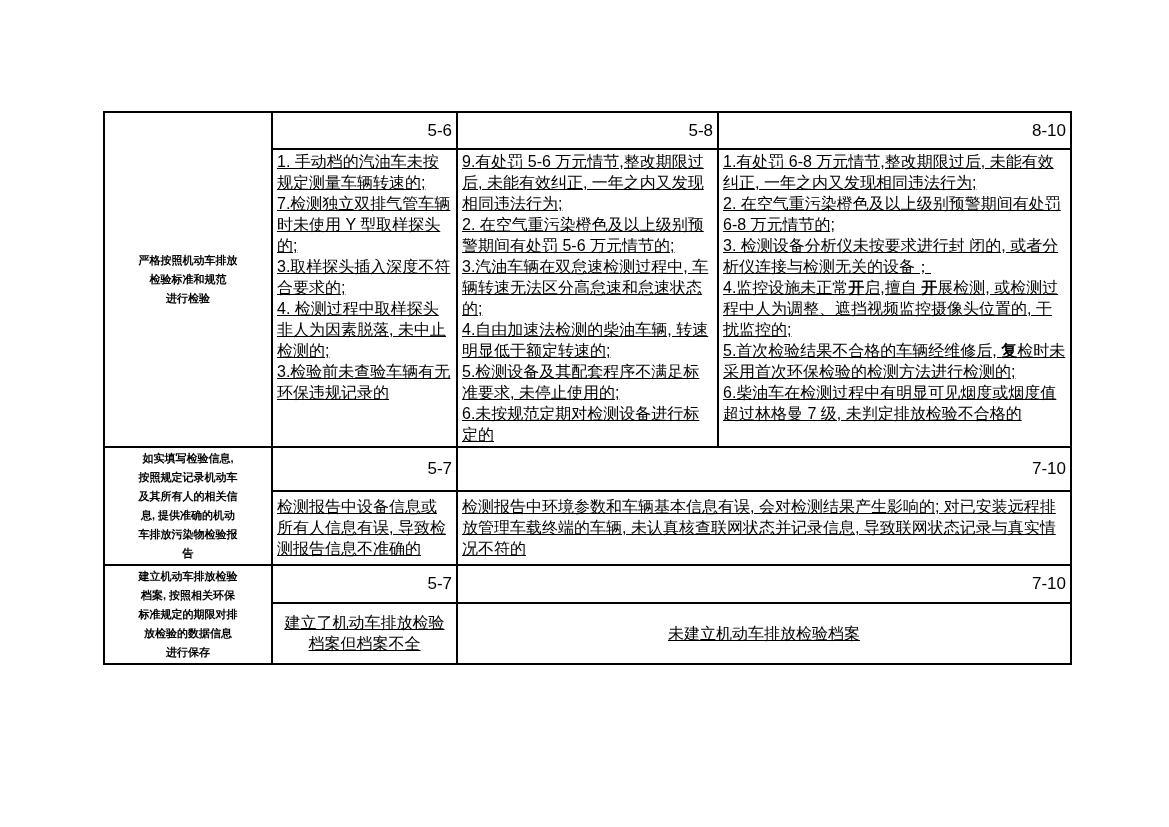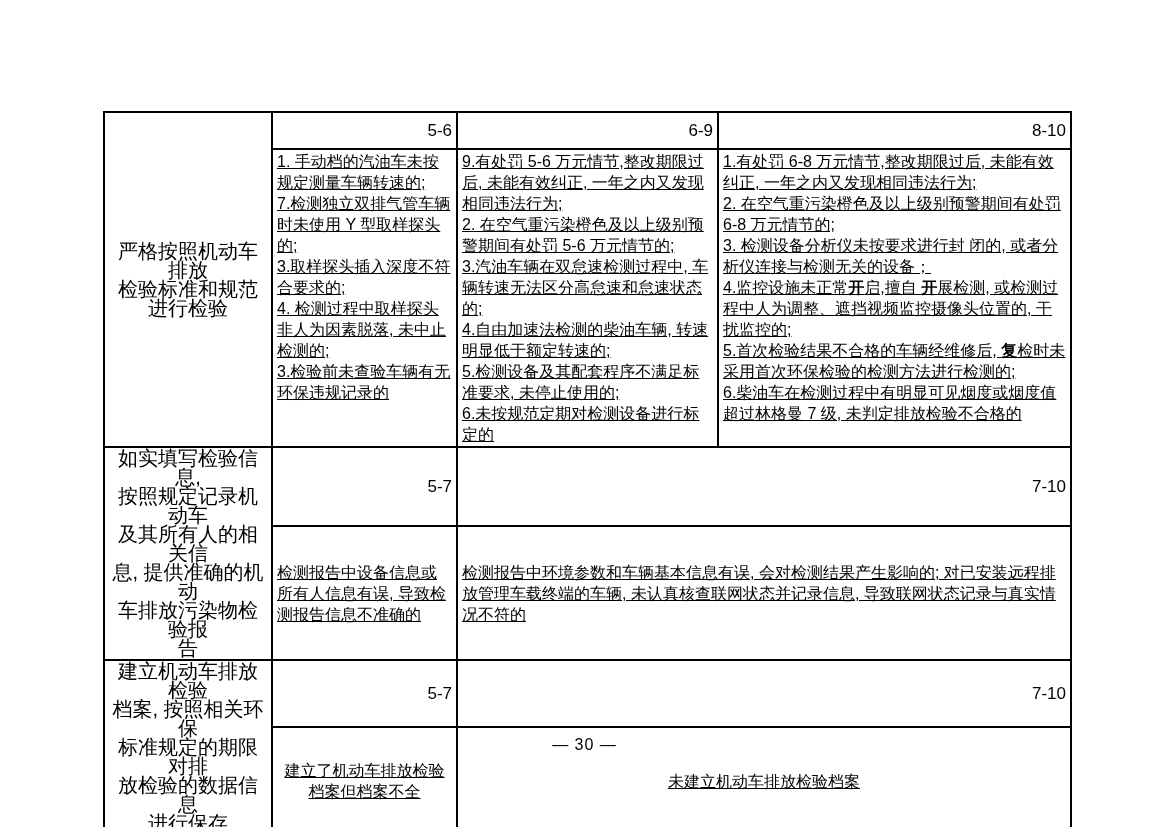--- a/index.html
+++ b/index.html
@@ -14,22 +14,23 @@
     border-collapse:collapse;table-layout:fixed;
   }
   table.assessment td{
     border:2px solid #000;
     padding:1px 4px;
     box-sizing:border-box;
   }
   .label-cell{
     text-align:center;vertical-align:middle;
     white-space:pre-line;
-    font-size:20px;line-height:19px;
+    font-size:11px;line-height:19px;
     padding:1px 3px;
+    font-weight:bold;
   }
   .score-cell{
     text-align:right;vertical-align:middle;
     font-size:17px;
   }
   .h1{height:37px;}
   .h2{height:42px;}
   .h3{height:36px;}
   .items-cell{
     vertical-align:top;
@@ -56,21 +57,21 @@
       <col style="width:261px">
       <col style="width:353px">
     </colgroup>
     <tbody>
 
       <tr>
         <td class="label-cell" rowspan="2">严格按照机动车排放
 检验标准和规范
 进行检验</td>
         <td class="score-cell h1">5-6</td>
-        <td class="score-cell h1">6-9</td>
+        <td class="score-cell h1">5-8</td>
         <td class="score-cell h1">8-10</td>
       </tr>
       <tr>
         <td class="items-cell">
             <div class="item">1. 手动档的汽油车未按规定测量车辆转速的;</div>
             <div class="item">7.检测独立双排气管车辆时未使用 Y 型取样探头的;</div>
             <div class="item">3.取样探头插入深度不符合要求的;</div>
             <div class="item">4. 检测过程中取样探头非人为因素脱落, 未中止检测的;</div>
             <div class="item">3.检验前未查验车辆有无环保违规记录的</div>
           </td>
@@ -124,14 +125,13 @@
         <td class="items-cell r3">
             <div class="item">建立了机动车排放检验档案但档案不全</div>
           </td>
         <td class="items-cell r3" colspan="2">
             <div class="item">未建立机动车排放检验档案</div>
           </td>
       </tr>
     </tbody>
   </table>
 
-  <div class="footer">— 30 —</div>
 </div>
 
 </body></html>

